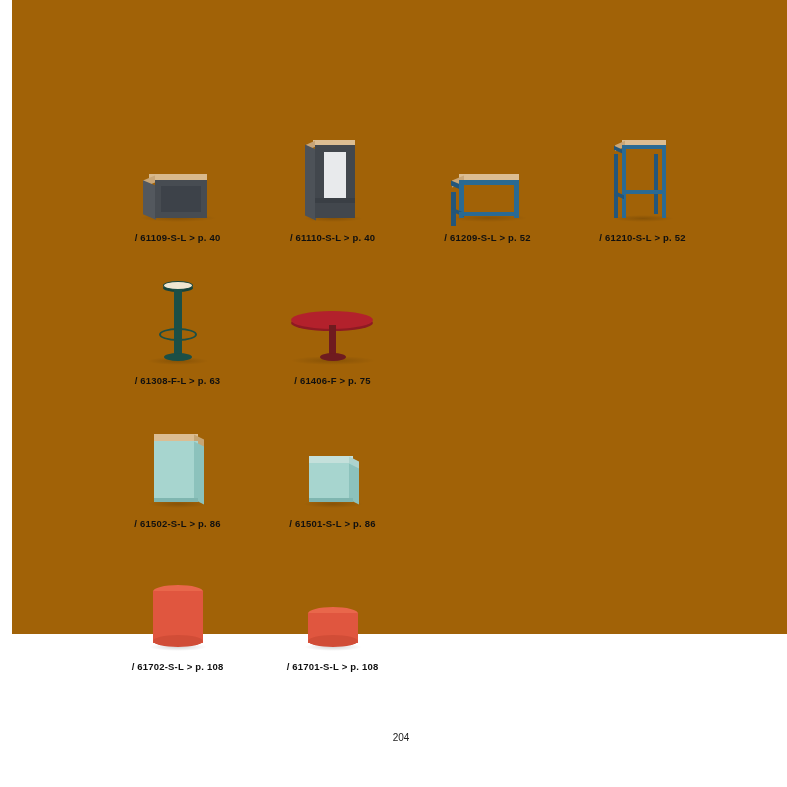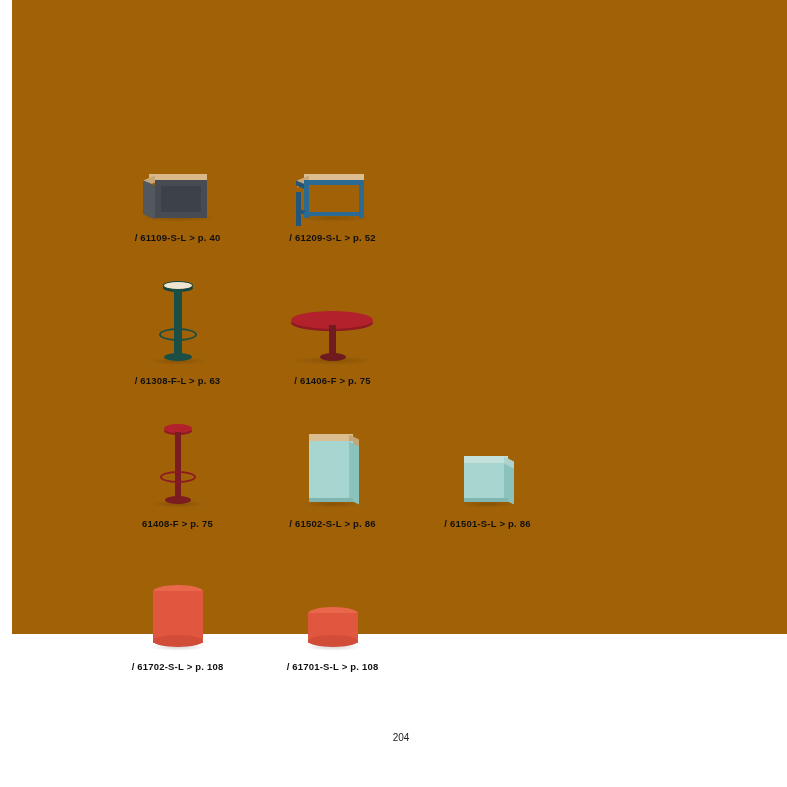--- a/index.html
+++ b/index.html
@@ -117,20 +117,39 @@
 
             <div style="position:absolute;left:0;top:9px;width:13px;height:34px;background:#53585e;transform:skewY(22deg);"></div>
 
             <div style="position:absolute;left:12px;top:6px;width:52px;height:38px;background:#474c52;"></div>
             <div style="position:absolute;left:18px;top:12px;width:40px;height:26px;background:#3d4249;"></div>
           </div>
         </div>
         <div class="caption">/ 61109-S-L &gt; p. 40</div>
       </div>
 
+      <div class="cell">
+        <div class="art">
+          <div class="shape" style="width:56px;height:80px;">
+            <div class="shadow" style="width:60px;height:7px;"></div>
+            <div style="position:absolute;left:8px;top:0;width:42px;height:6px;background:#dcbd92;"></div>
+            <div style="position:absolute;left:0;top:3px;width:10px;height:6px;background:#c7a477;transform:skewY(-24deg);"></div>
+
+            <div style="position:absolute;left:0;top:7px;width:11px;height:71px;background:#4d5258;transform:skewY(24deg);"></div>
+
+            <div style="position:absolute;left:10px;top:5px;width:40px;height:73px;background:#42474d;"></div>
+
+            <div style="position:absolute;left:19px;top:12px;width:22px;height:50px;background:#ffffff;"></div>
+            <div style="position:absolute;left:19px;top:12px;width:22px;height:50px;background:#d5d9dc;opacity:0.55;"></div>
+
+            <div style="position:absolute;left:10px;top:58px;width:40px;height:5px;background:#3a3f45;"></div>
+          </div>
+        </div>
+        <div class="caption">/ 61110-S-L &gt; p. 40</div>
+      </div>
 
       <div class="cell">
         <div class="art">
           <div class="shape" style="width:74px;height:46px;">
             <div class="shadow" style="width:80px;height:8px;"></div>
             <div style="position:absolute;left:8px;top:0;width:60px;height:7px;background:#dcbd92;"></div>
             <div style="position:absolute;left:1px;top:4px;width:12px;height:7px;background:#c9a677;transform:skewY(-22deg);"></div>
 
             <div style="position:absolute;left:8px;top:6px;width:60px;height:5px;background:#2a6a93;"></div>
             <div style="position:absolute;left:0px;top:9px;width:12px;height:5px;background:#23567a;transform:skewY(22deg);"></div>
@@ -139,20 +158,38 @@
             <div style="position:absolute;left:63px;top:10px;width:5px;height:34px;background:#2a6a93;"></div>
             <div style="position:absolute;left:0px;top:18px;width:5px;height:34px;background:#23567a;"></div>
 
             <div style="position:absolute;left:0px;top:36px;width:13px;height:4px;background:#23567a;transform:skewY(22deg);"></div>
             <div style="position:absolute;left:8px;top:38px;width:60px;height:4px;background:#2a6a93;"></div>
           </div>
         </div>
         <div class="caption">/ 61209-S-L &gt; p. 52</div>
       </div>
 
+      <div class="cell">
+        <div class="art">
+          <div class="shape" style="width:58px;height:80px;">
+            <div class="shadow" style="width:62px;height:7px;"></div>
+            <div style="position:absolute;left:8px;top:0;width:44px;height:6px;background:#dcbd92;"></div>
+            <div style="position:absolute;left:1px;top:3px;width:10px;height:6px;background:#c9a677;transform:skewY(-24deg);"></div>
+            <div style="position:absolute;left:8px;top:5px;width:44px;height:4px;background:#2a6a93;"></div>
+            <div style="position:absolute;left:0px;top:8px;width:10px;height:4px;background:#23567a;transform:skewY(24deg);"></div>
+            <div style="position:absolute;left:8px;top:8px;width:4px;height:70px;background:#2a6a93;"></div>
+            <div style="position:absolute;left:48px;top:8px;width:4px;height:70px;background:#2a6a93;"></div>
+            <div style="position:absolute;left:0px;top:14px;width:4px;height:64px;background:#23567a;"></div>
+            <div style="position:absolute;left:40px;top:14px;width:4px;height:60px;background:#23567a;"></div>
+            <div style="position:absolute;left:8px;top:50px;width:44px;height:4px;background:#2a6a93;"></div>
+            <div style="position:absolute;left:0px;top:53px;width:10px;height:4px;background:#23567a;transform:skewY(24deg);"></div>
+          </div>
+        </div>
+        <div class="caption">/ 61210-S-L &gt; p. 52</div>
+      </div>
     </div>
 
     <div class="row">
 
 
 
       <div class="cell">
         <div class="art">
           <div class="shape" style="width:62px;height:82px;">
             <div class="shadow" style="width:62px;height:8px;"></div>
@@ -175,33 +212,20 @@
             <div class="post" style="left:38px;top:14px;width:7px;height:33px;background:#6f1b1f;"></div>
             <div class="disc" style="left:29px;top:42px;width:26px;height:8px;background:#6f1b1f;"></div>
           </div>
         </div>
         <div class="caption">/ 61406-F &gt; p. 75</div>
       </div>
     </div>
 
     <div class="row">
 
-      <div class="cell">
-        <div class="art">
-          <div class="shape" style="width:56px;height:82px;">
-            <div class="shadow" style="width:58px;height:8px;"></div>
-            <div class="disc" style="left:14px;top:0;width:28px;height:9px;background:#b3212c;"></div>
-            <div class="disc" style="left:14px;top:3px;width:28px;height:8px;background:#8e1a23;z-index:-1;"></div>
-            <div class="post" style="left:25px;top:8px;width:6px;height:68px;background:#7b1c20;"></div>
-            <div class="disc" style="left:10px;top:47px;width:36px;height:12px;border:2.2px solid #8e1a23;background:transparent;box-sizing:border-box;"></div>
-            <div class="disc" style="left:15px;top:72px;width:26px;height:8px;background:#7b1c20;"></div>
-          </div>
-        </div>
-        <div class="caption">61408-F &gt; p. 75</div>
-      </div>
 
       <div class="cell">
         <div class="art">
           <div class="shape" style="width:56px;height:72px;">
             <div class="shadow" style="width:60px;height:8px;"></div>
             <div class="boxtop" style="left:4px;top:0;width:44px;height:8px;background:#dcbd92;"></div>
             <div class="boxtop" style="left:44px;top:3px;width:10px;height:8px;background:#c6a574;transform:skewY(26deg);"></div>
             <div class="boxfront" style="left:4px;top:7px;width:44px;height:61px;background:#a7d5cf;"></div>
             <div class="boxside" style="left:44px;top:10px;width:10px;height:58px;background:#8cc2bc;transform:skewY(26deg);"></div>
             <div style="position:absolute;left:4px;top:64px;width:44px;height:4px;background:#7fb6b0;"></div>

